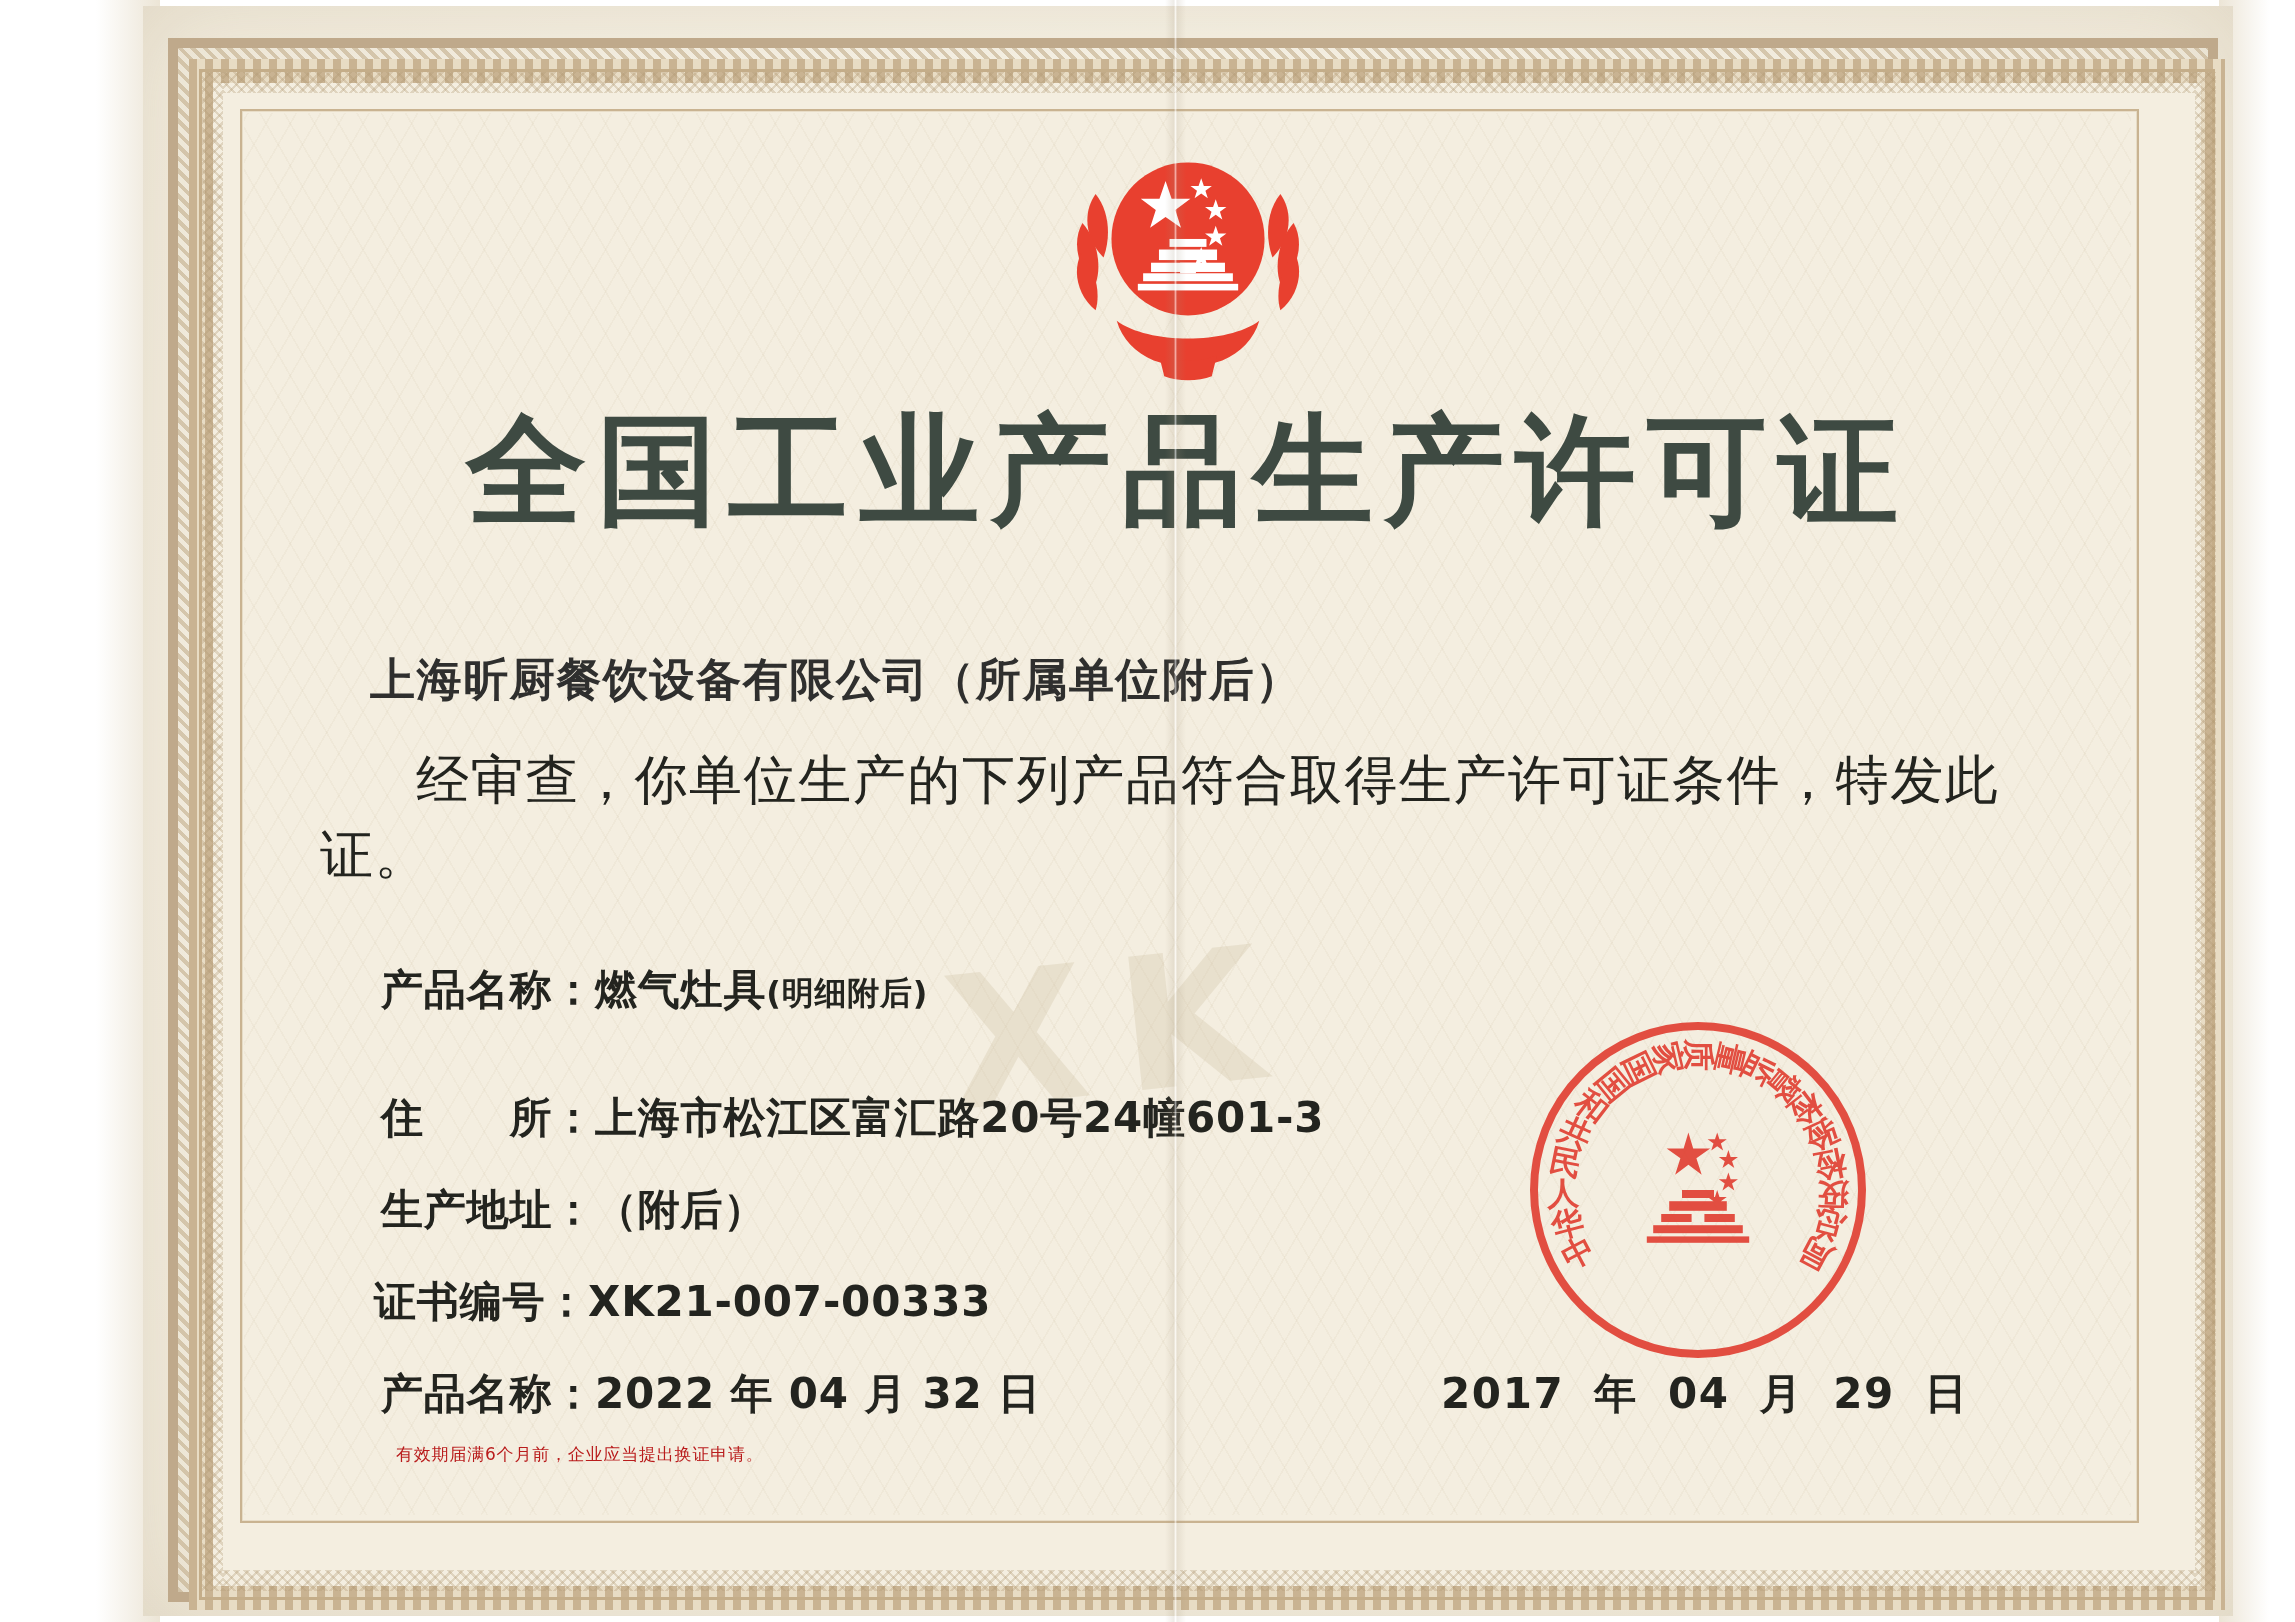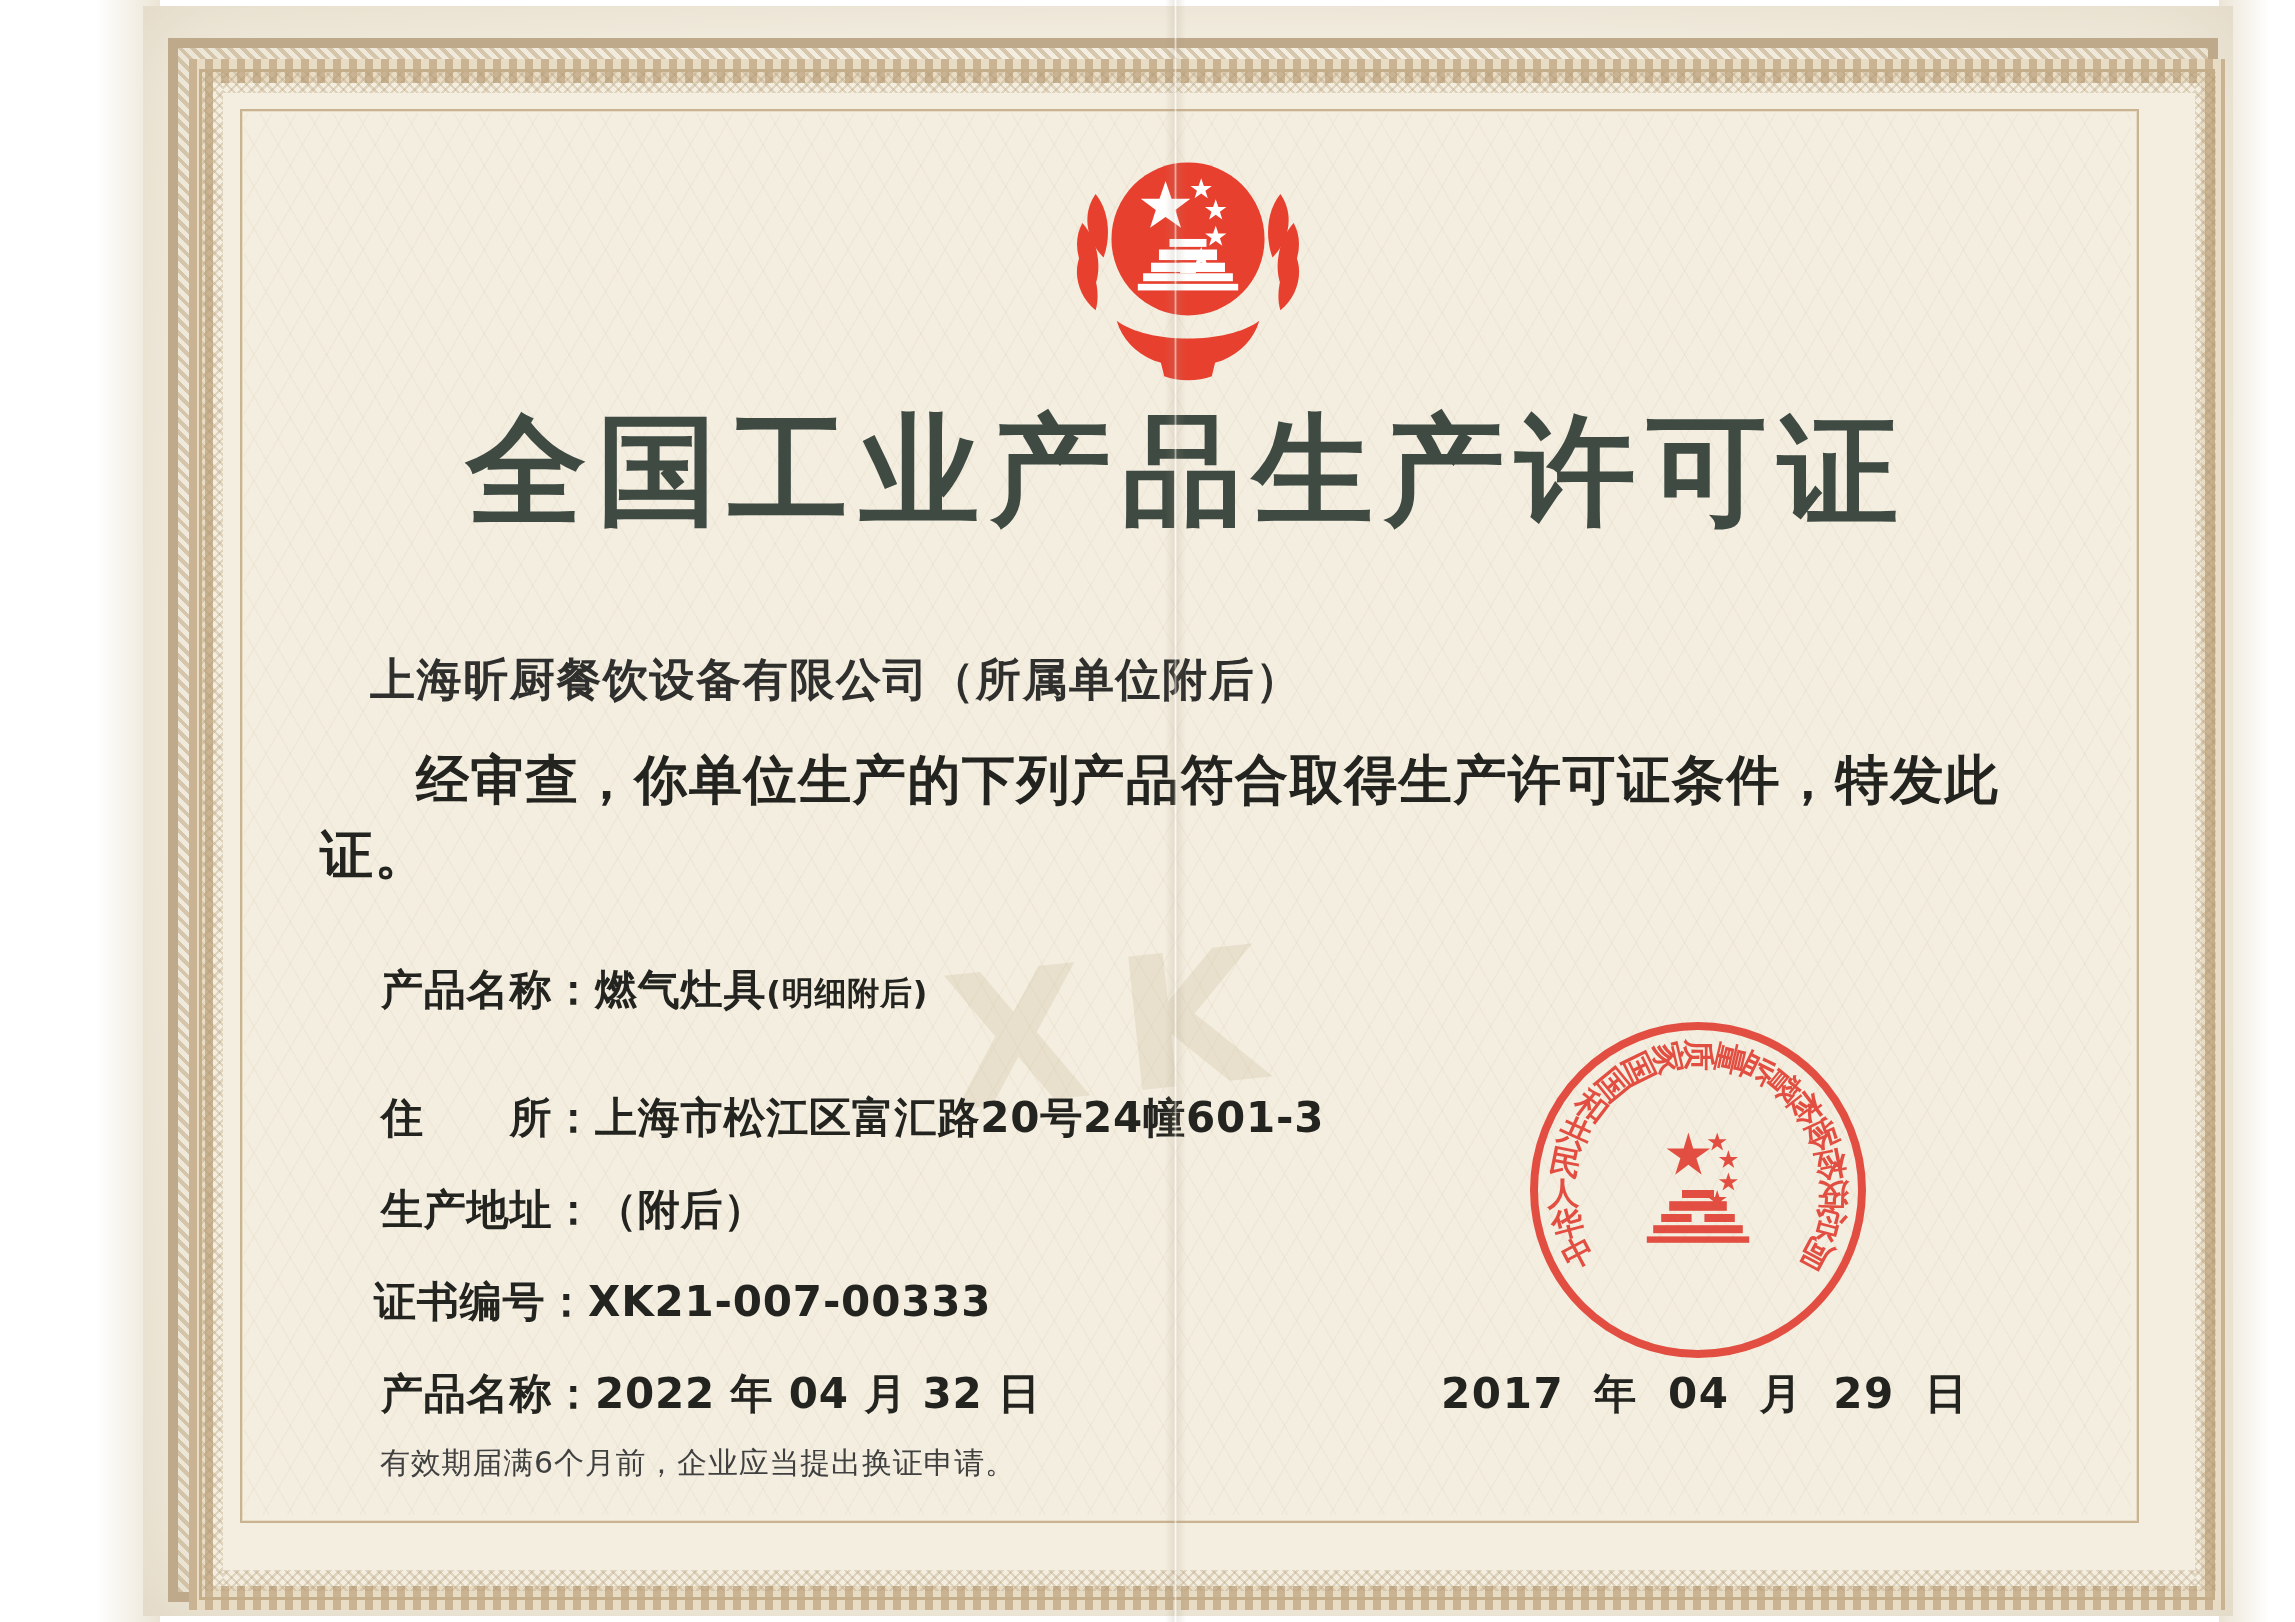--- a/index.html
+++ b/index.html
@@ -206,21 +206,21 @@
     color: #2f2f2e;
     font-weight: 600;
   }
 
   .statement {
     position: absolute;
     left: 80px;
     top: 633px;
     width: 1762px;
     font-size: 53px;
-    font-weight: 700;
+    font-weight: 400;
     line-height: 1.42;
     letter-spacing: 1.6px;
     color: #23241f;
     text-indent: 96px;
   }
 
   .field {
     position: absolute;
     font-size: 42px;
     color: #23241f;
@@ -244,24 +244,24 @@
     top: 1257px;
     font-size: 42px;
     font-weight: 700;
     color: #23241f;
     letter-spacing: 1.6px;
   }
   .issue-date span.gap { display:inline-block; width: 30px; }
 
   .footnote {
     position: absolute;
-    left: 140px;
+    left: 156px;
     top: 1334px;
-    font-size: 30px;
-    color: #404040;
+    font-size: 17px;
+    color: #b91c1c;
     letter-spacing: 0.8px;
   }
 
   
   .seal {
     position: absolute;
     left: 1290px;
     top: 913px;
     width: 336px;
     height: 336px;

